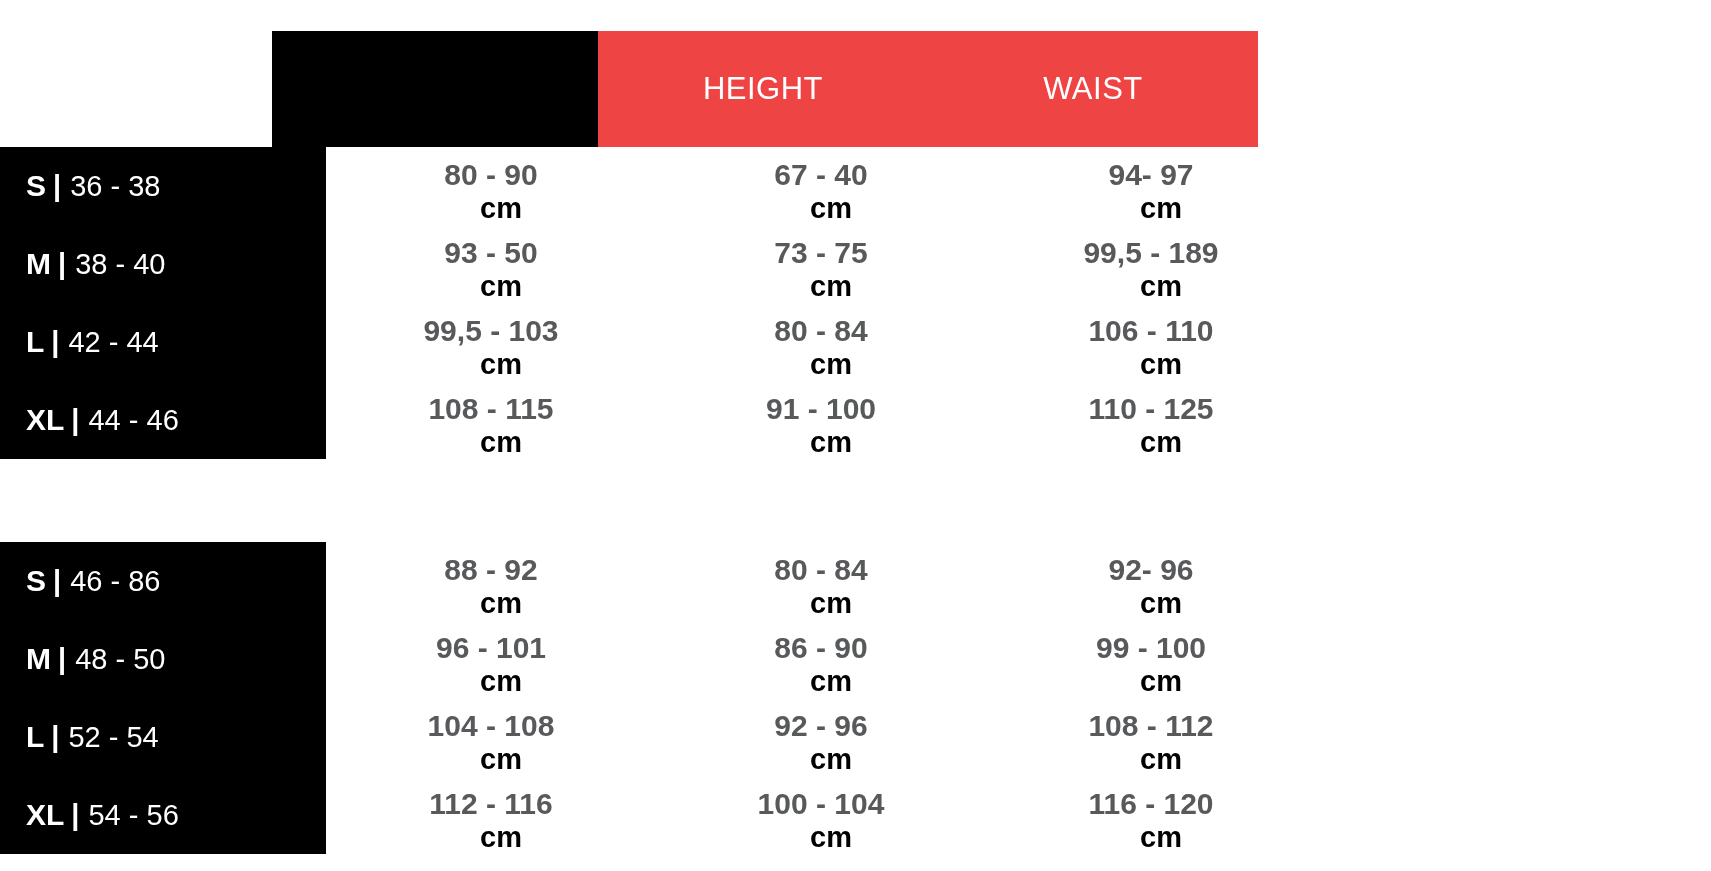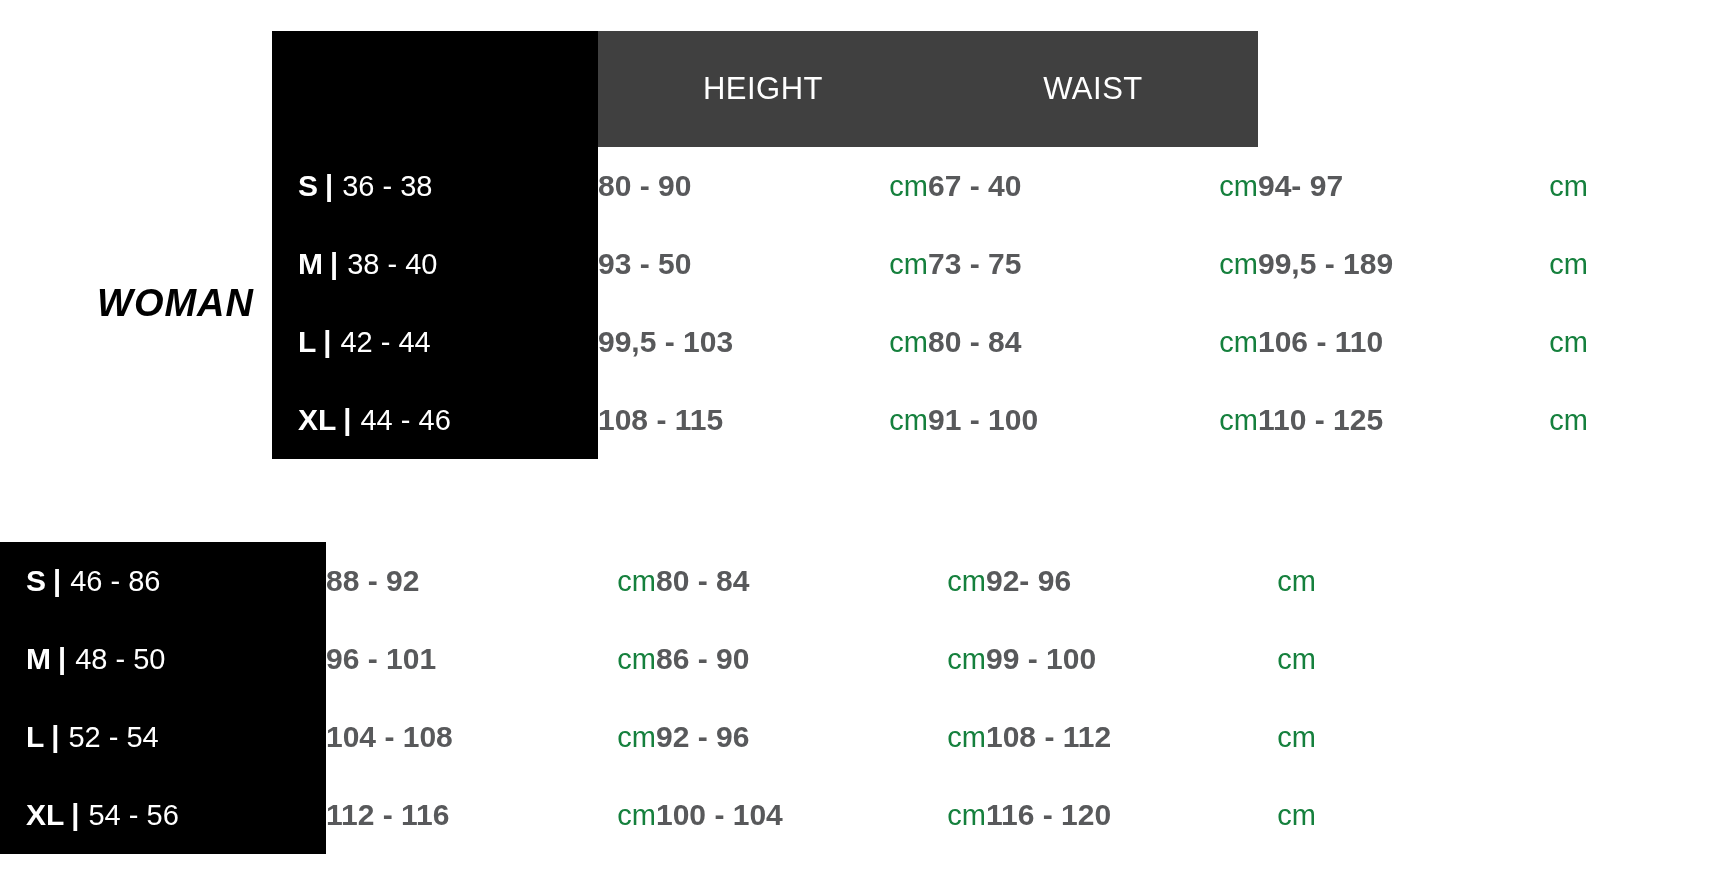--- a/index.html
+++ b/index.html
@@ -33,21 +33,21 @@
   .header-row {
     position: absolute;
     top: 31px;
     left: 0;
     width: 1711px;
   }
   .header-spacer {
     background: transparent;
   }
   .header-cell {
-    background: #404040;
+    background: #ef4444;
     color: #ffffff;
     font-size: 31px;
     font-weight: 400;
     letter-spacing: 0.5px;
     height: 116px;
     display: flex;
     align-items: center;
     justify-content: center;
   }
   .header-cell.first-dark {
@@ -95,32 +95,33 @@
     margin-right: 9px;
   }
   .size-cell .eu {
     font-weight: 400;
     color: #ffffff;
   }
 
   .meas-cell {
     display: flex;
     align-items: center;
-    justify-content: space-between;
+    justify-content: flex-end;
     font-size: 30px;
     color: #58595b;
     background: #ffffff;
+    flex-direction: column;
   }
   .meas-cell .val {
     font-weight: bold;
     color: #58595b;
   }
   .meas-cell .unit {
-    font-weight: 400;
-    color: #15803d;
+    font-weight: 700;
+    color: #000000;
     margin-left: 20px;
     font-size: 29px;
   }
 
   
   .section-grid {
     display: grid;
     grid-template-columns: 272px 1439px;
   }
   .label-col {
@@ -144,21 +145,20 @@
 
   <div class="header-row grid-row">
     <div class="header-spacer"></div>
     <div class="header-cell first-dark"></div>
     <div class="header-cell">HEIGHT</div>
     <div class="header-cell">WAIST</div>
   </div>
 
   <div class="section woman">
     <div class="section-grid">
-      <div class="label-col section-label">WOMAN</div>
       <div class="rows-col">
 
         <div class="row-inner">
           <div class="size-cell">
             <span class="sz">S</span>
             <span class="bar">|</span>
             <span class="eu">36 - 38</span>
           </div>
           <div class="meas-cell">
             <span class="val">80 - 90</span>

